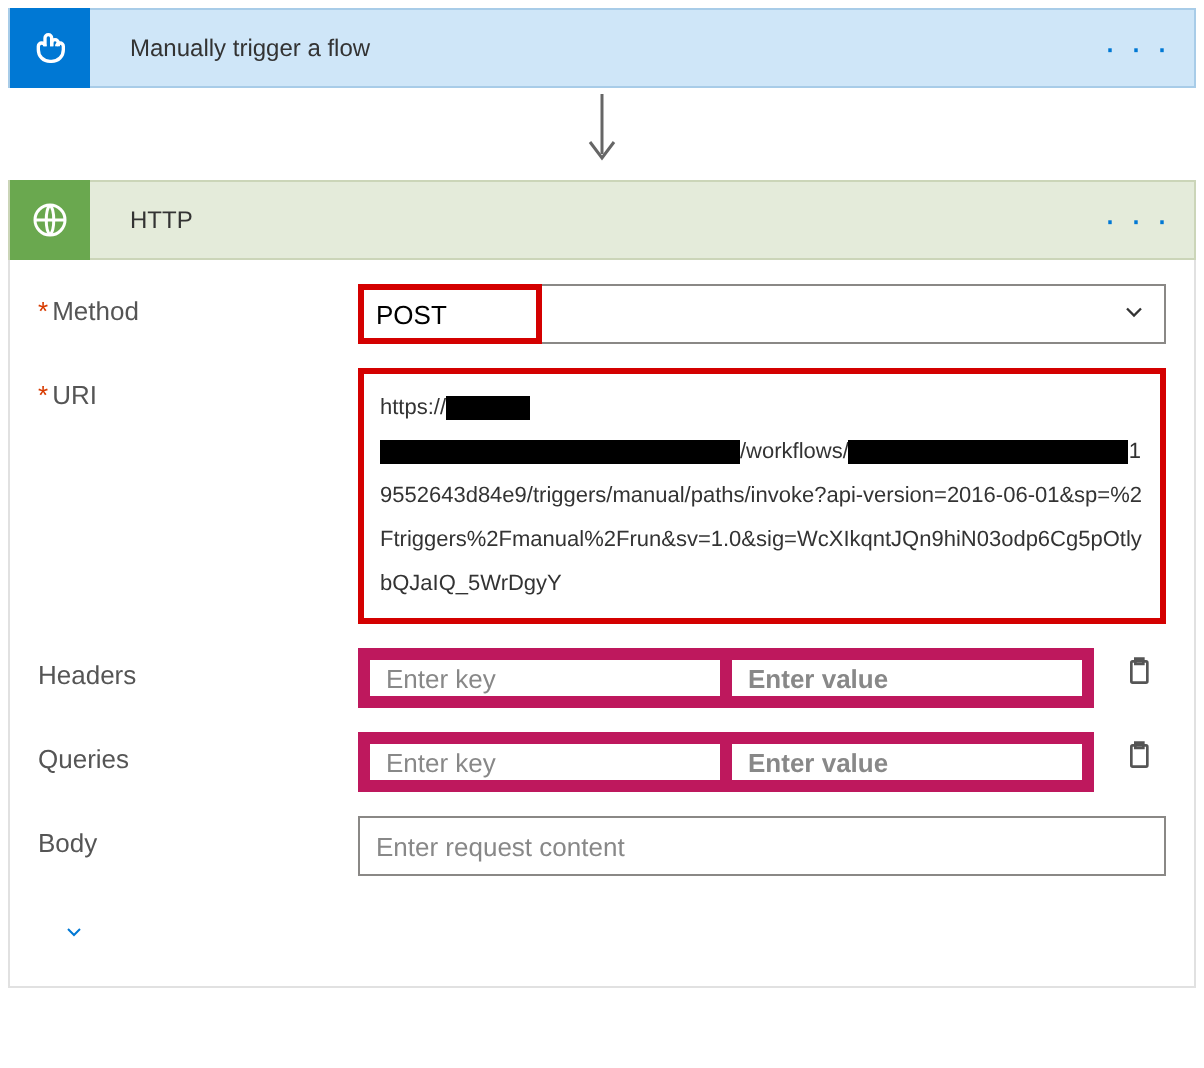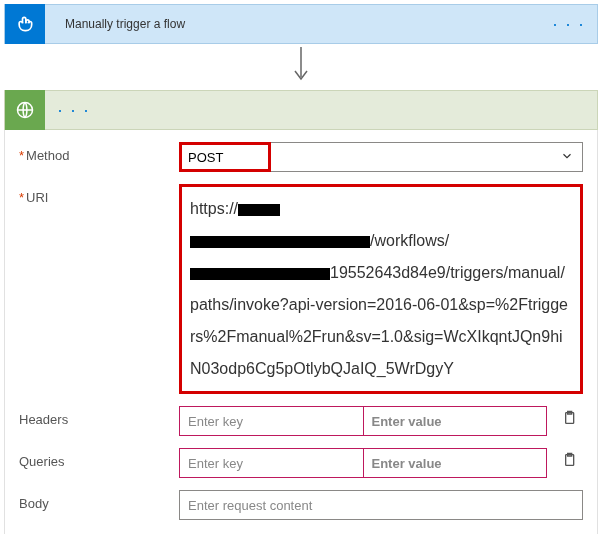--- a/index.html
+++ b/index.html
@@ -92,34 +92,34 @@
 .chevron {
   margin-left: auto;
   color: #333;
 }
 .uri-box {
   flex: 1;
   border: 3px solid #d40000;
   background: #fff;
   padding: 6px 8px;
   line-height: 2;
-  font-size: 16px;
+  font-size: 11px;
   color: #333;
   word-break: break-all;
 }
 .redact {
   display: inline-block;
   background: #000;
   height: 12px;
   vertical-align: middle;
 }
 .kv-row { display: flex; flex: 1; gap: 0; }
 .kv-input {
   flex: 1;
-  border: 1px solid #be185d;
+  border: 6px solid #be185d;
   height: 30px;
   padding: 0 8px;
   color: #888;
   display: flex;
   align-items: center;
   background: #fff;
 }
 .kv-input + .kv-input { border-left: none; font-weight: bold; }
 .paste-icon {
   width: 28px;
@@ -171,20 +171,21 @@
   </svg>
 </div>
 
 <div class="http-header">
   <div class="icon-box http-icon">
     <svg width="20" height="20" viewBox="0 0 24 24" fill="none" stroke="#fff" stroke-width="1.8">
       <circle cx="12" cy="12" r="9"></circle>
       <path d="M3 12h18M12 3c3 3 3 15 0 18M12 3c-3 3-3 15 0 18"></path>
     </svg>
   </div>
+  <div class="step-title">HTTP</div>
   <div class="ellipsis http-ellipsis">· · ·</div>
 </div>
 
 <div class="http-body">
 
   
   <div class="row">
     <div class="row-label req">Method</div>
     <div class="row-input">
       <div class="select-box">

